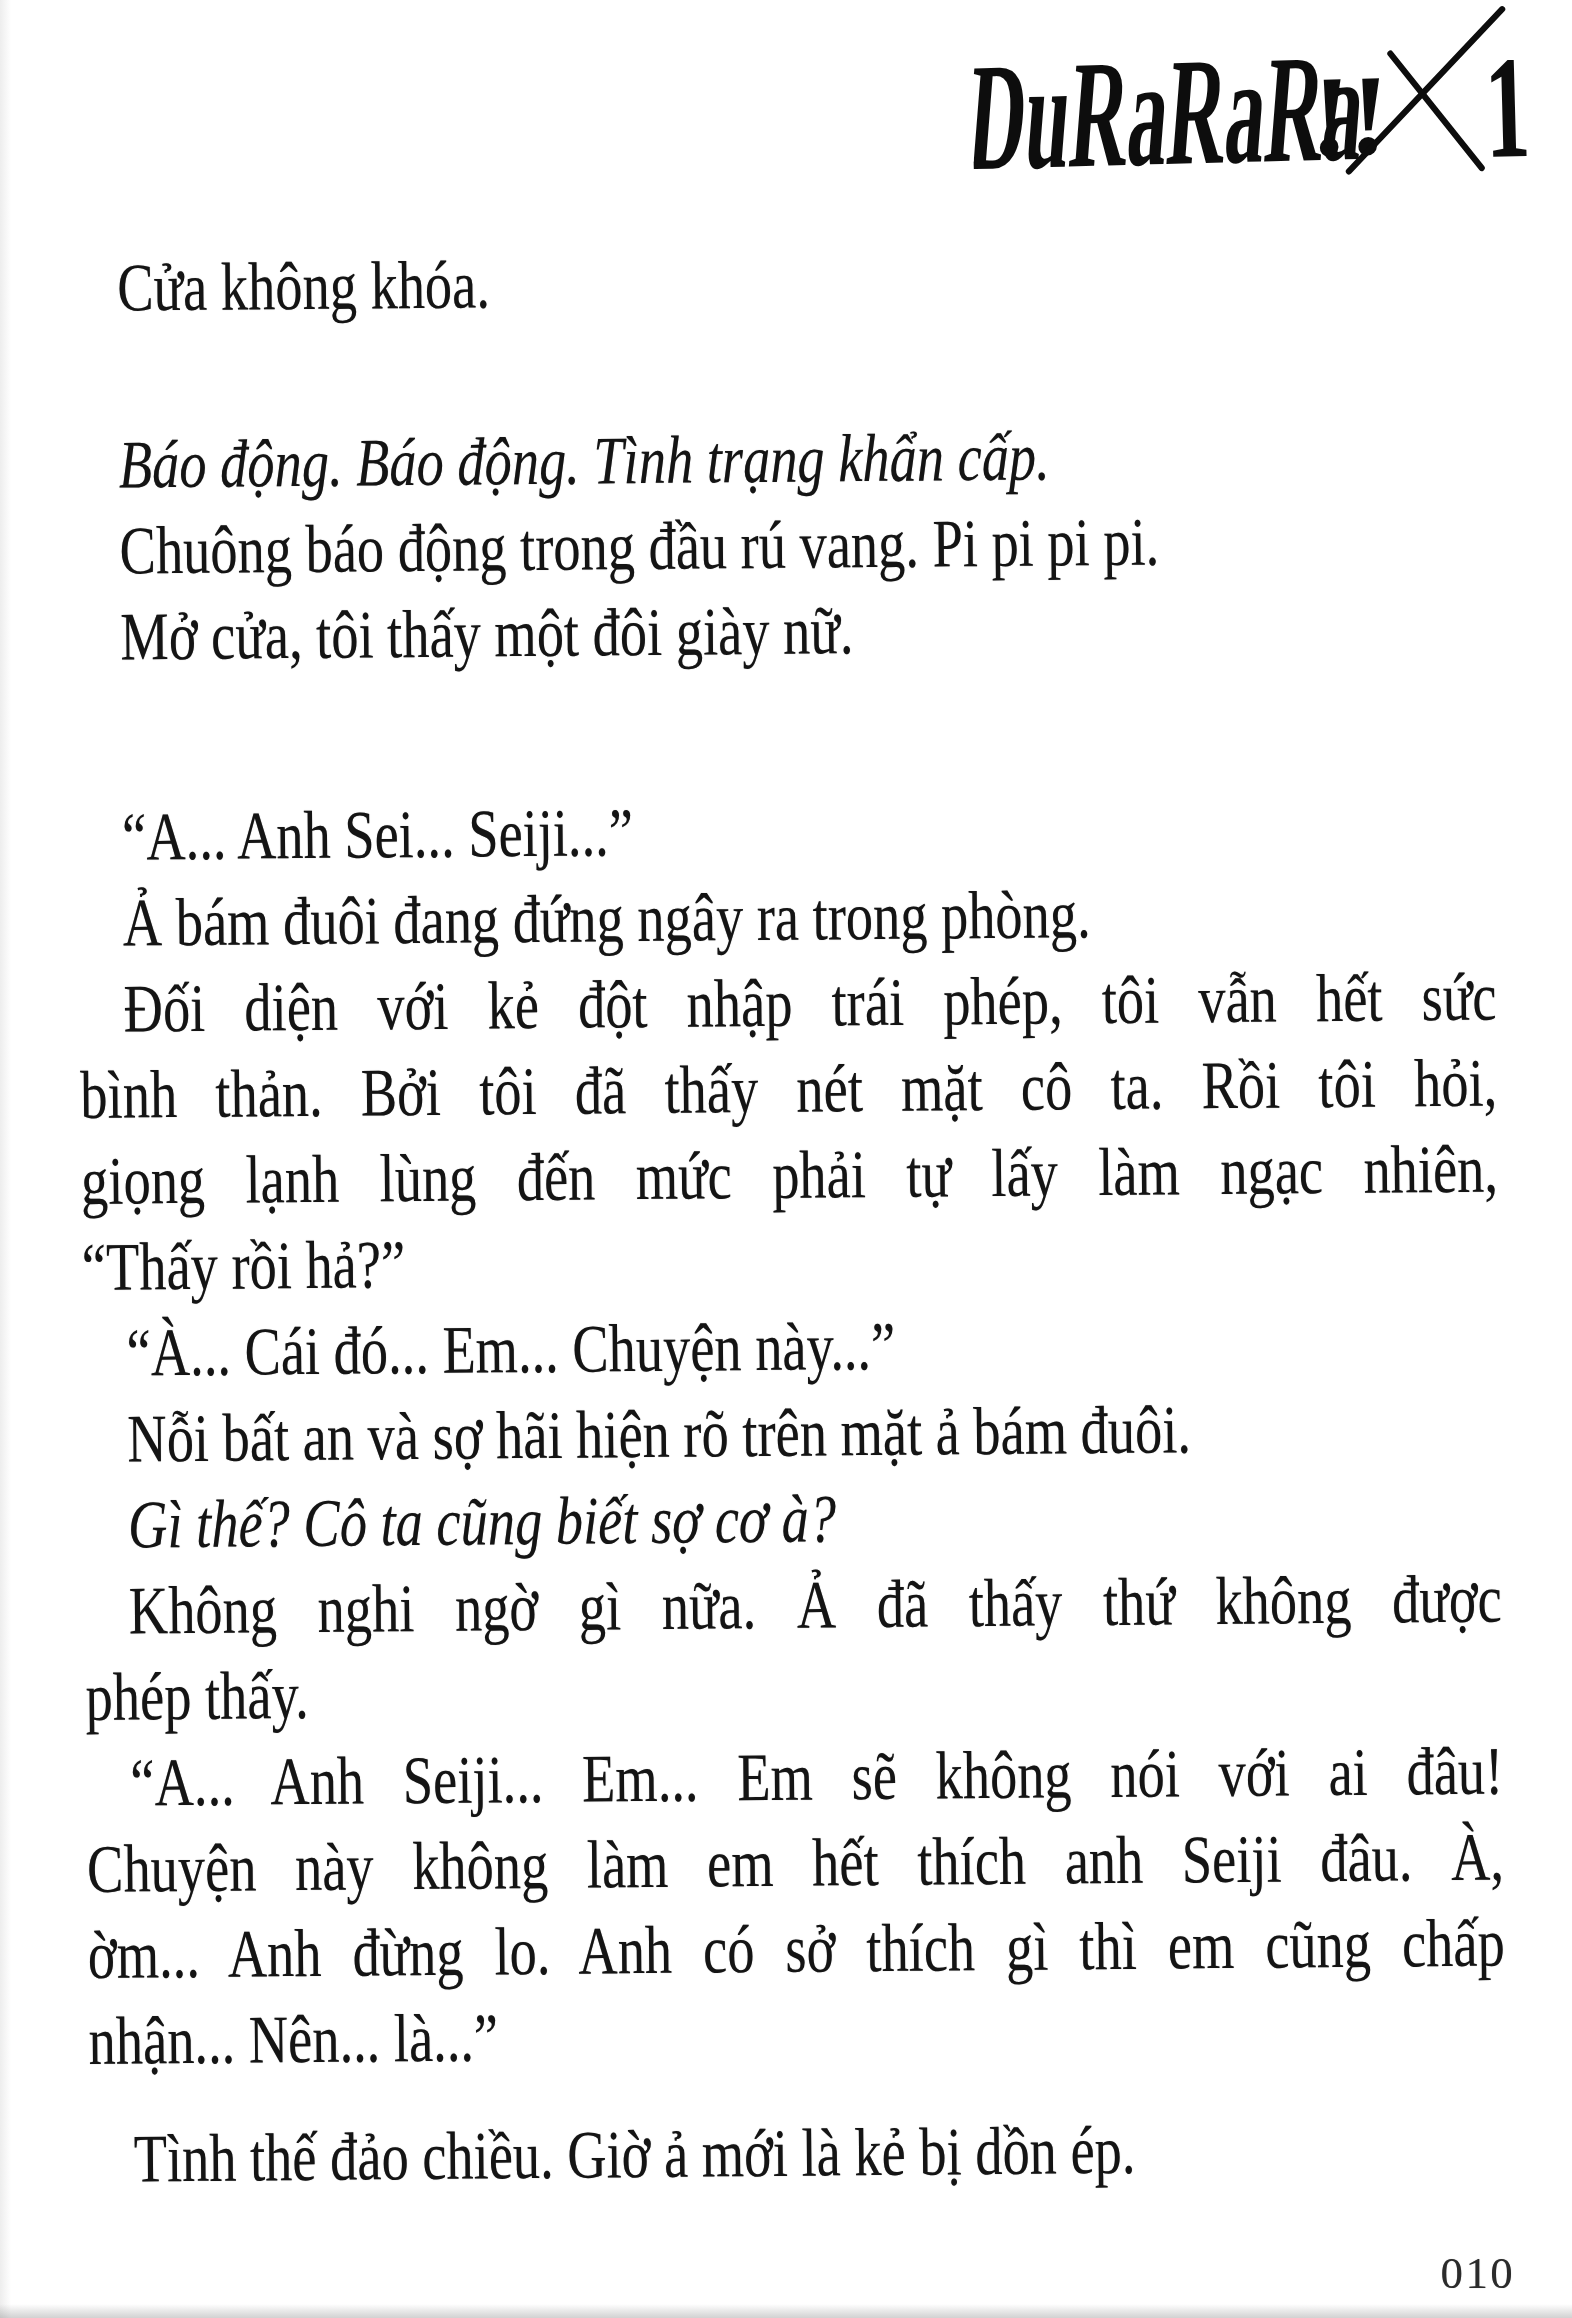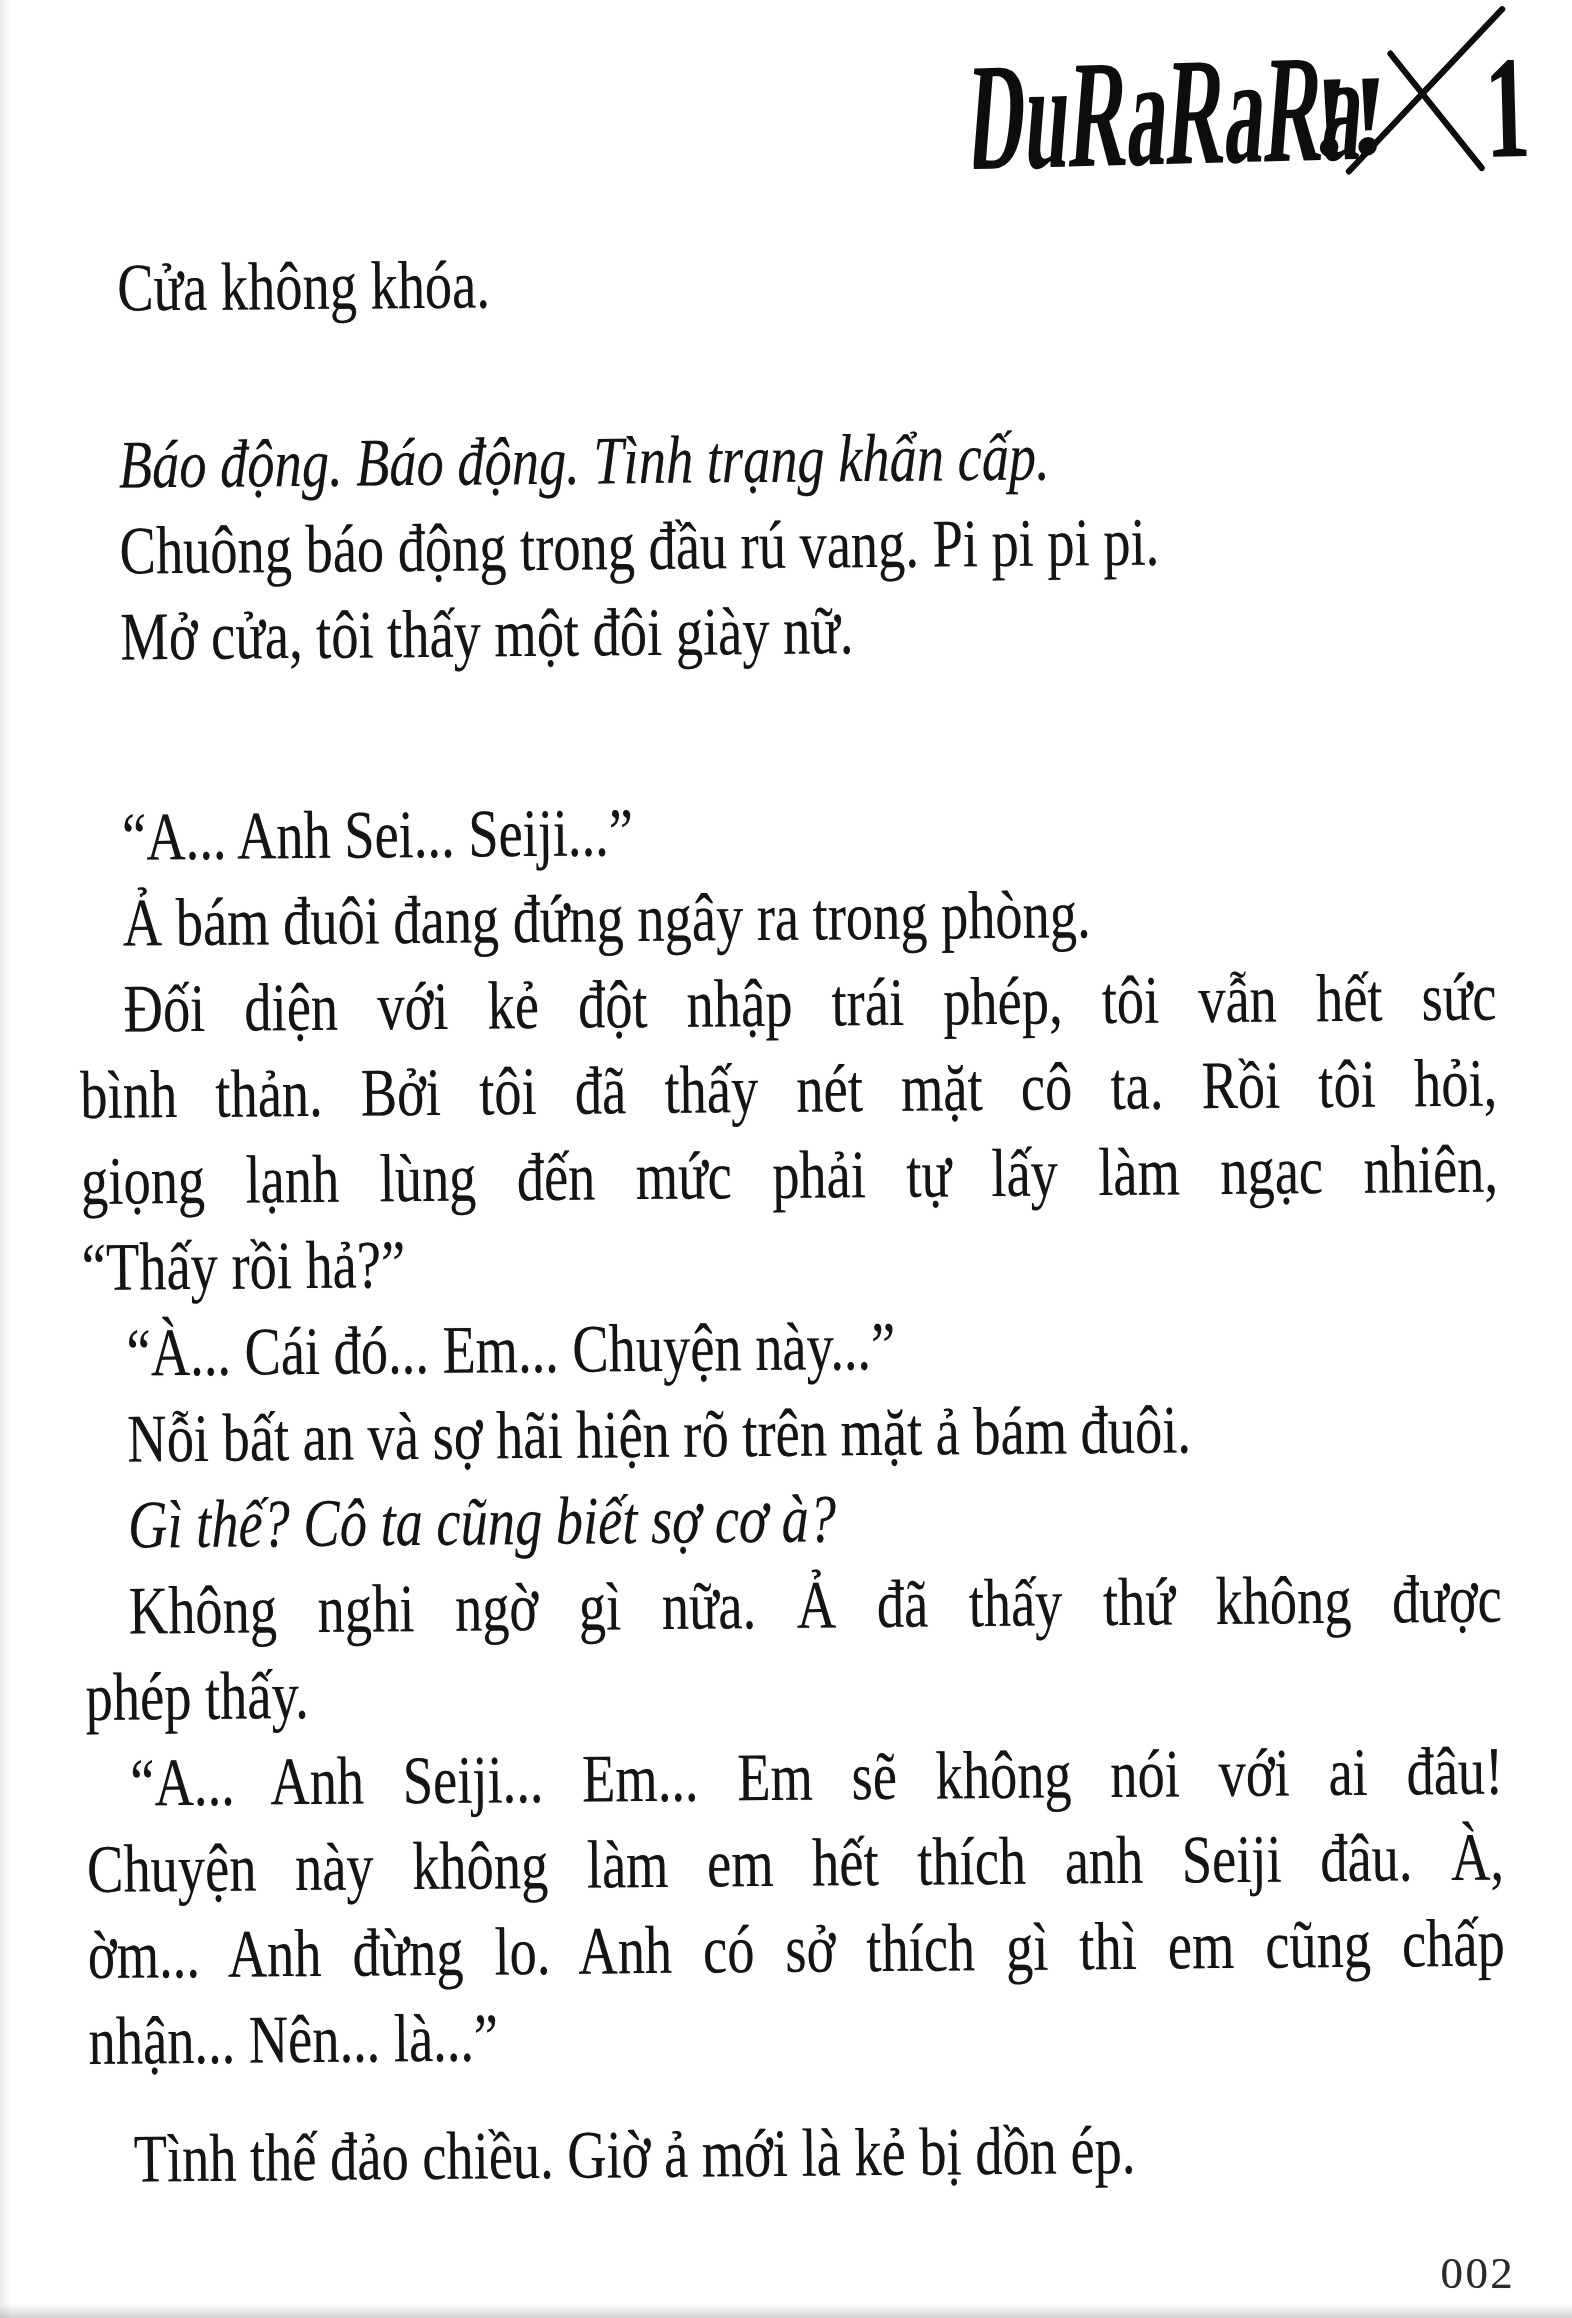--- a/index.html
+++ b/index.html
@@ -88,18 +88,18 @@
       <div class="line indent italic">Gì thế? Cô ta cũng biết sợ cơ à?</div>
       <div class="line fill indent">Không nghi ngờ gì nữa. Ả đã thấy thứ không được</div>
       <div class="line">phép thấy.</div>
       <div class="line fill indent">“A... Anh Seiji... Em... Em sẽ không nói với ai đâu!</div>
       <div class="line fill">Chuyện này không làm em hết thích anh Seiji đâu. À,</div>
       <div class="line fill">ờm... Anh đừng lo. Anh có sở thích gì thì em cũng chấp</div>
       <div class="line">nhận... Nên... là...”</div>
       <div class="line indent gap-small">Tình thế đảo chiều. Giờ ả mới là kẻ bị dồn ép.</div>
     </div>
 
-  <div class="pagenum">002</div>
+  <div class="pagenum">010</div>
 
   <div class="shadow-left"></div>
   <div class="shadow-bottom"></div>
 </div>
 
 
 </body></html>

